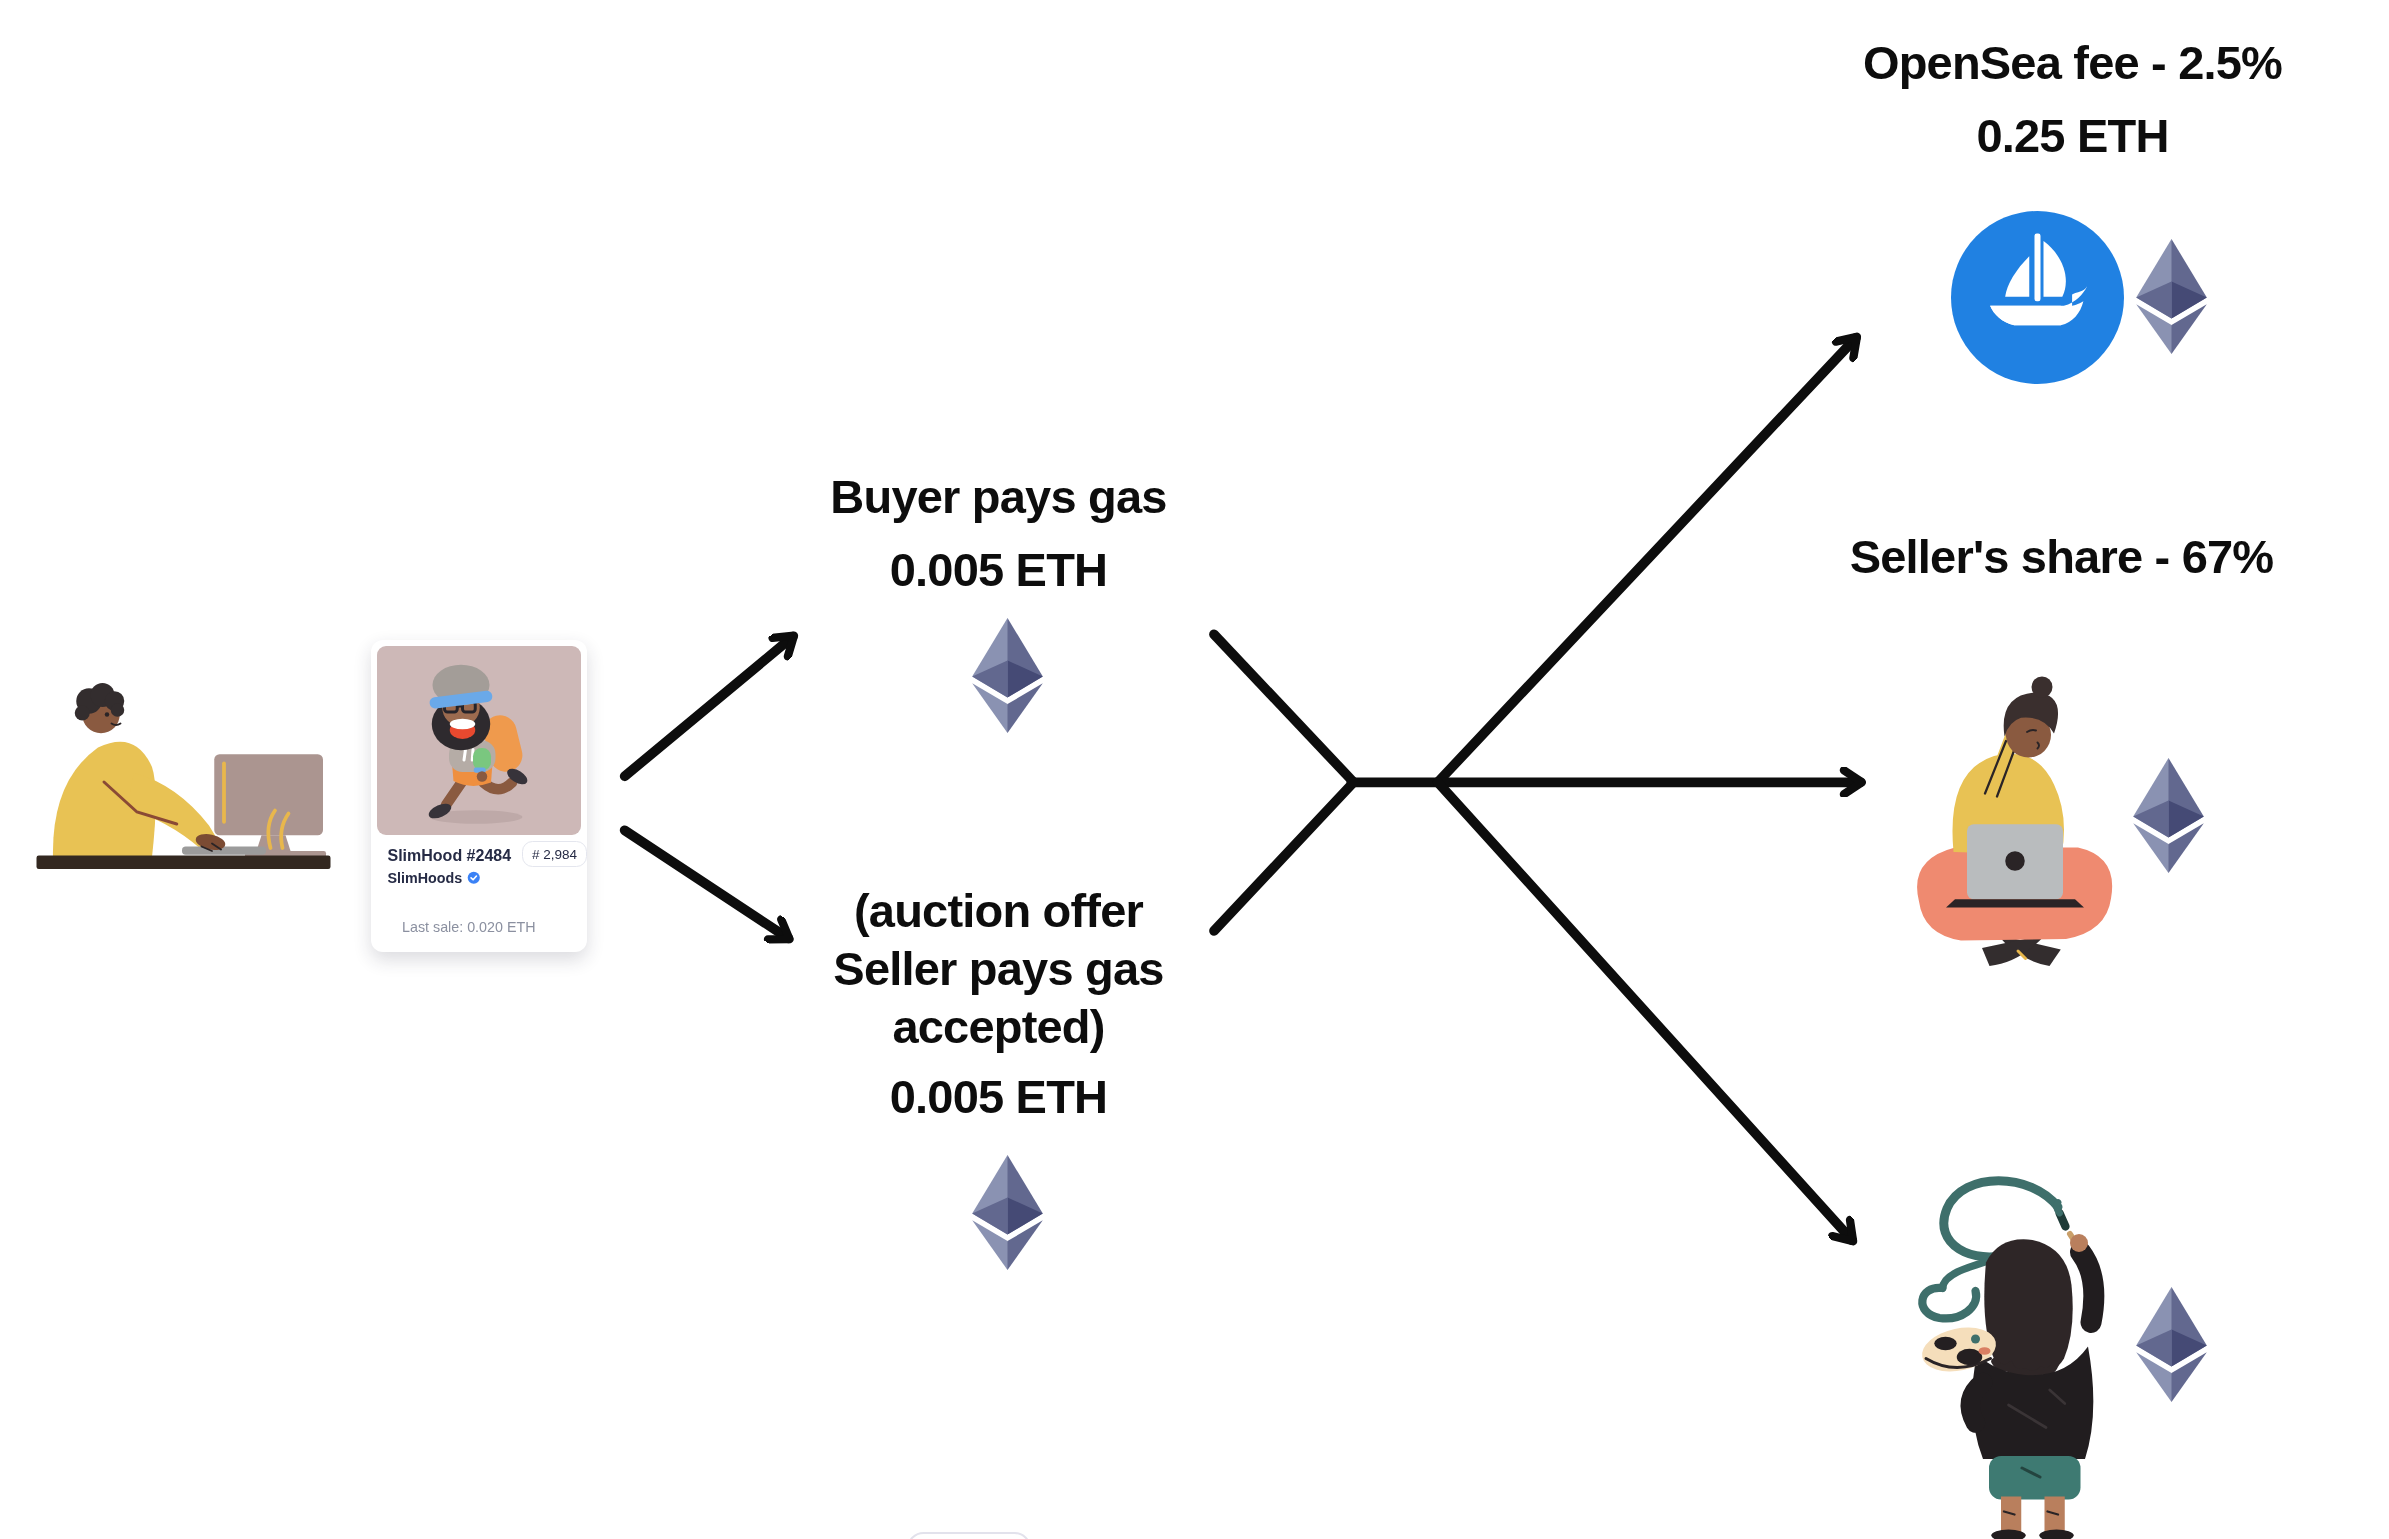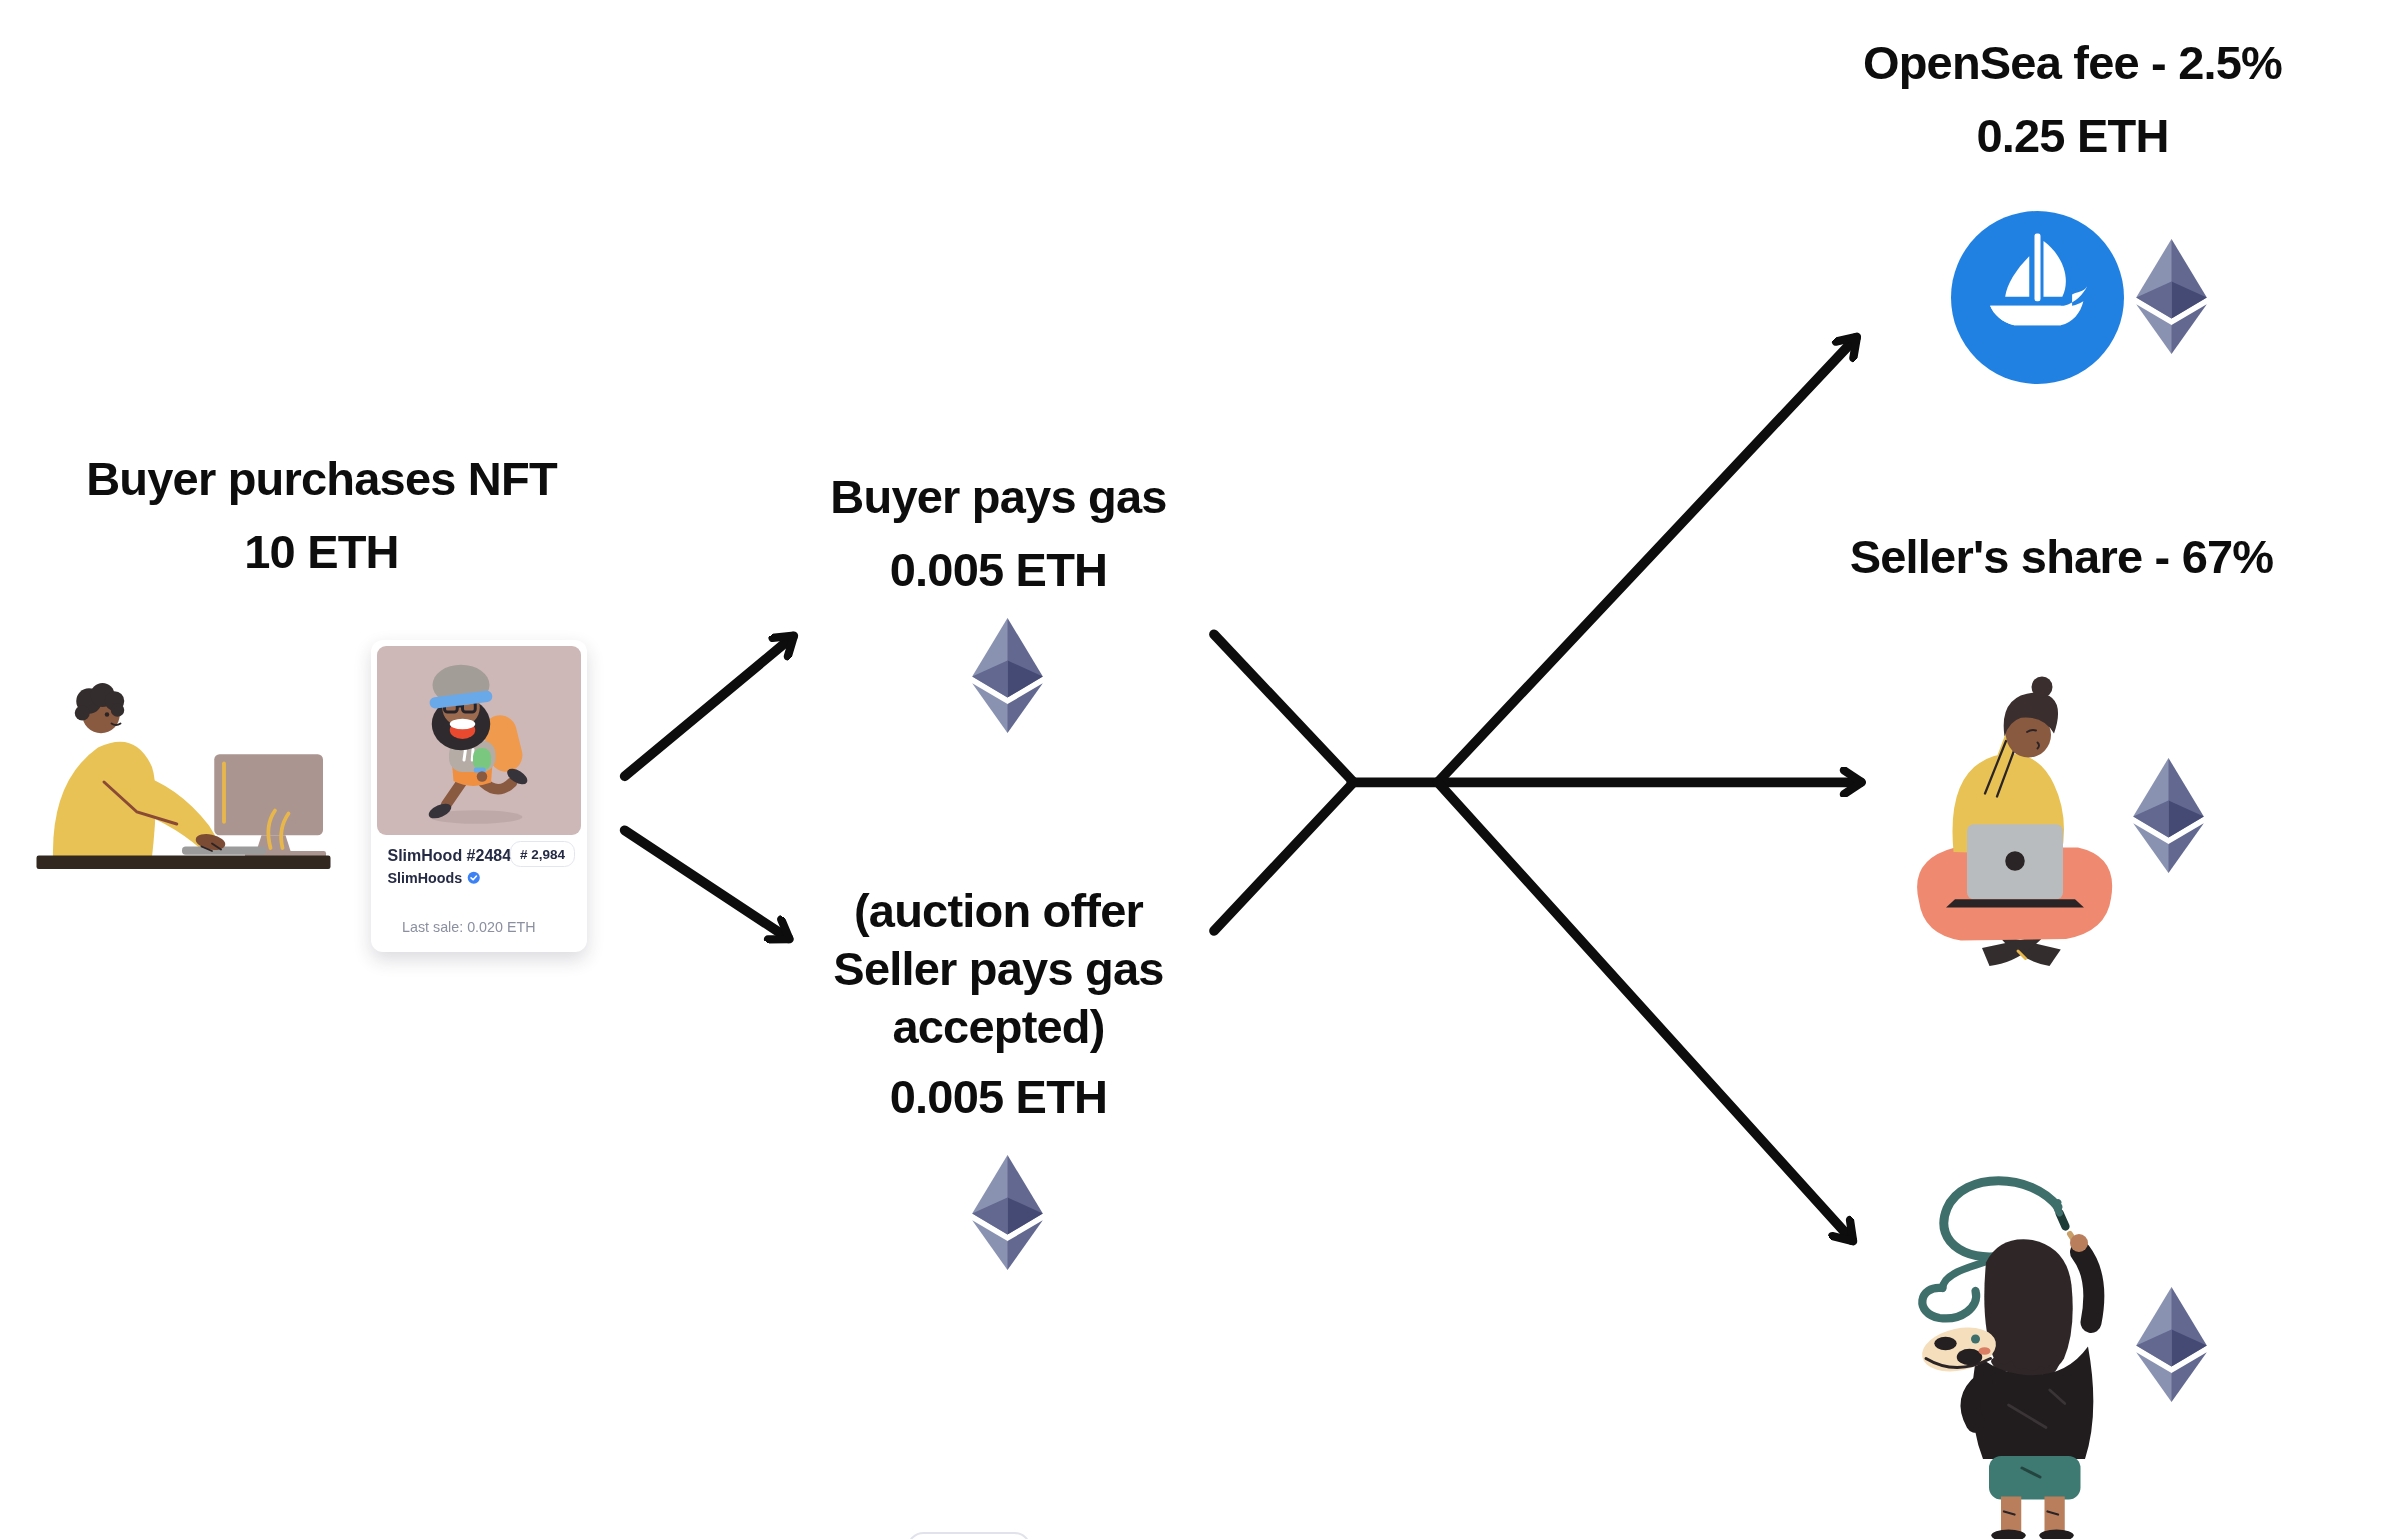--- a/index.html
+++ b/index.html
@@ -9,22 +9,22 @@
      font-size:47px;line-height:73px;letter-spacing:-0.8px;white-space:nowrap;}
   .h3line{line-height:58px;}
   svg{position:absolute;display:block;}
   .ethsvg{position:absolute;}
   .card{position:absolute;left:371px;top:640px;width:216px;height:312px;background:#ffffff;
         border-radius:12px;box-shadow:0 7.5px 18px rgba(40,40,60,.16);}
   .card .img{position:absolute;left:6px;top:6px;width:204px;height:189px;border-radius:9px;overflow:hidden;}
   .card .title{position:absolute;left:16.5px;top:207px;font-size:16px;font-weight:700;color:#262b45;text-align:right;}
   .card .coll{position:absolute;left:16.5px;top:230px;font-size:14.3px;font-weight:700;color:#262b45;}
   .card .check{position:absolute;left:96px;top:231px;width:13.5px;height:13.5px;}
-  .card .pill{position:absolute;right:12px;top:201px;border:1.5px solid #e4e6ee;border-radius:10.5px;
-              padding:4.5px 9px;font-size:13.5px;font-weight:700;color:#262b45;background:#fff;}
+  .card .pill{position:absolute;right:0;top:201px;border:1.5px solid #e4e6ee;border-radius:10.5px;
+              padding:4.5px 9px;font-size:13.5px;font-weight:400;color:#262b45;background:#fff;}
   .card .sale{position:absolute;left:31px;top:279px;font-size:14.3px;color:#8b90a0;}
   .cutrect{position:absolute;left:907px;top:1532px;width:120px;height:45px;
            border:2.3px solid #e2e2ec;border-radius:16.5px;background:#fff;}
 </style>
 </head>
 <body>
 
 <div id="stage">
 
   <svg width="0" height="0" aria-hidden="true">
@@ -51,24 +51,20 @@
       <path d="M832,1106 L1050,1250" marker-end="url(#ah)"></path>
       <path d="M1617,845 L1803,1042"></path>
       <path d="M1617,1240 L1803,1042"></path>
       <path d="M1800,1042 L1918,1042"></path>
       <path d="M1915,1042 L2472,450" marker-end="url(#ah)"></path>
       <path d="M1915,1042 L2478,1042" marker-end="url(#ah)"></path>
       <path d="M1915,1042 L2467,1652" marker-end="url(#ah)"></path>
     </g>
   </svg>
 
-  <div class="h" style="left:36px;top:442px;width:571px;">
-    <div>Buyer purchases NFT</div>
-    <div>10 ETH</div>
-  </div>
 
   <div class="h" style="left:758px;top:460px;width:481px;">
     <div>Buyer pays gas</div>
     <div>0.005 ETH</div>
   </div>
 
   <div class="h h3line" style="left:758px;top:882px;width:481px;">
     <div>(auction offer</div>
     <div>Seller pays gas</div>
     <div>accepted)</div>

